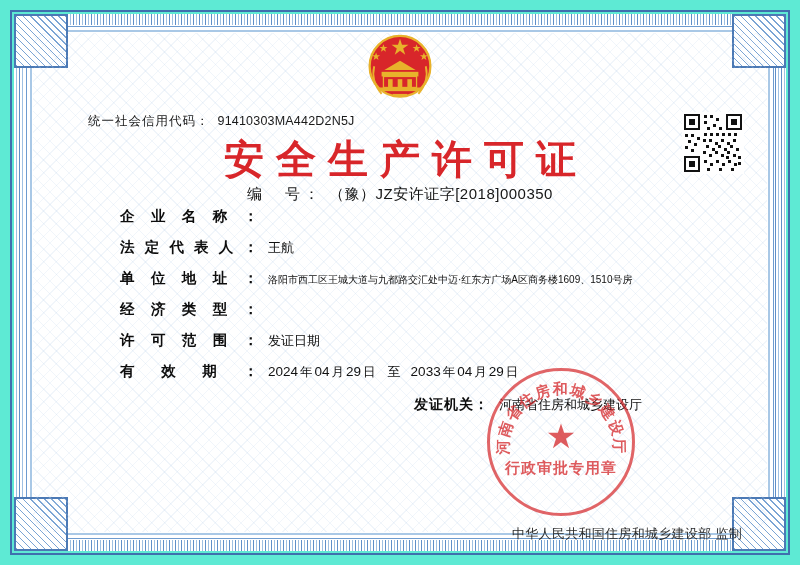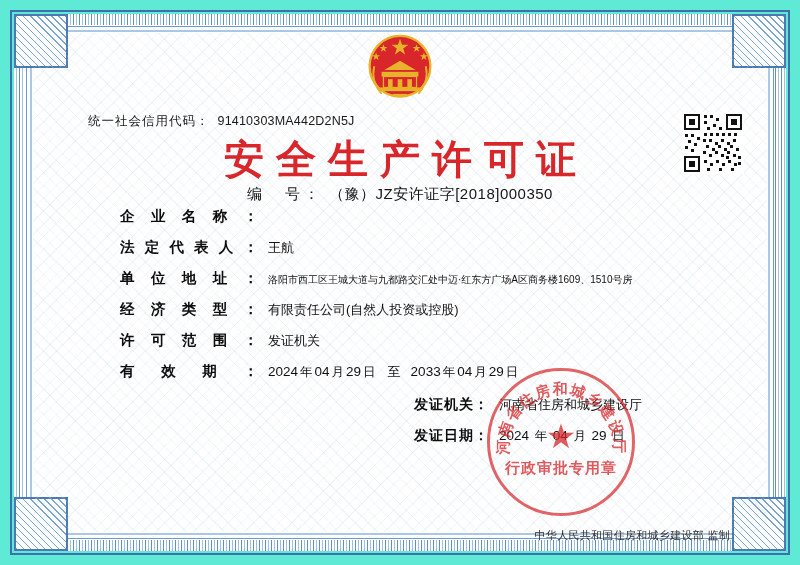--- a/index.html
+++ b/index.html
@@ -283,23 +283,23 @@
     color: rgba(212, 36, 40, 0.85);
     font-size: 15px;
     font-weight: bold;
     white-space: nowrap;
     letter-spacing: 1px;
   }
 
   
   .footer {
     position: absolute;
-    right: 70px;
+    right: 58px;
     bottom: 22px;
-    font-size: 11px;
+    font-size: 13px;
     color: #2b2b2b;
     letter-spacing: 0.3px;
     white-space: nowrap;
   }
 </style>
 </head>
 <body>
 
 <div class="certificate">
 
@@ -455,32 +455,31 @@
     </div>
 
     <div class="row">
       <div class="k">
         <span>经</span>
         <span>济</span>
         <span>类</span>
         <span>型</span>
         <span>：</span>
       </div>
-      <div class="v">有限责任公司(自然人投资或控股)</div>
     </div>
 
     <div class="row">
       <div class="k">
         <span>许</span>
         <span>可</span>
         <span>范</span>
         <span>围</span>
         <span>：</span>
       </div>
-      <div class="v">发证机关</div>
+      <div class="v">发证日期</div>
     </div>
 
     <div class="row validity">
       <div class="k">
         <span>有</span>
         <span>效</span>
         <span>期</span>
         <span>：</span>
       </div>
       <div class="v">
@@ -499,31 +498,20 @@
         <span class="cn">日</span>
       </div>
     </div>
   </div>
 
   <div class="issuer">
     <div class="issuer-row">
       <span class="k">发证机关：</span>
       <span class="v">河南省住房和城乡建设厅</span>
     </div>
-    <div class="issuer-row">
-      <span class="k">发证日期：</span>
-      <span class="v">
-        <span class="num">2024</span>
-        <span class="cn">年</span>
-        <span class="num">04</span>
-        <span class="cn">月</span>
-        <span class="num">29</span>
-        <span class="cn">日</span>
-      </span>
-    </div>
   </div>
 
   <div class="seal">
     <svg class="seal-arc" viewBox="0 0 142 142" aria-hidden="true">
       <defs>
         <path id="sealArcPath" d="M 18,76 A 53,53 0 0 1 124,76"></path>
       </defs>
       <text>
         <textPath href="#sealArcPath" startOffset="50%" text-anchor="middle">河南省住房和城乡建设厅</textPath>
       </text>

